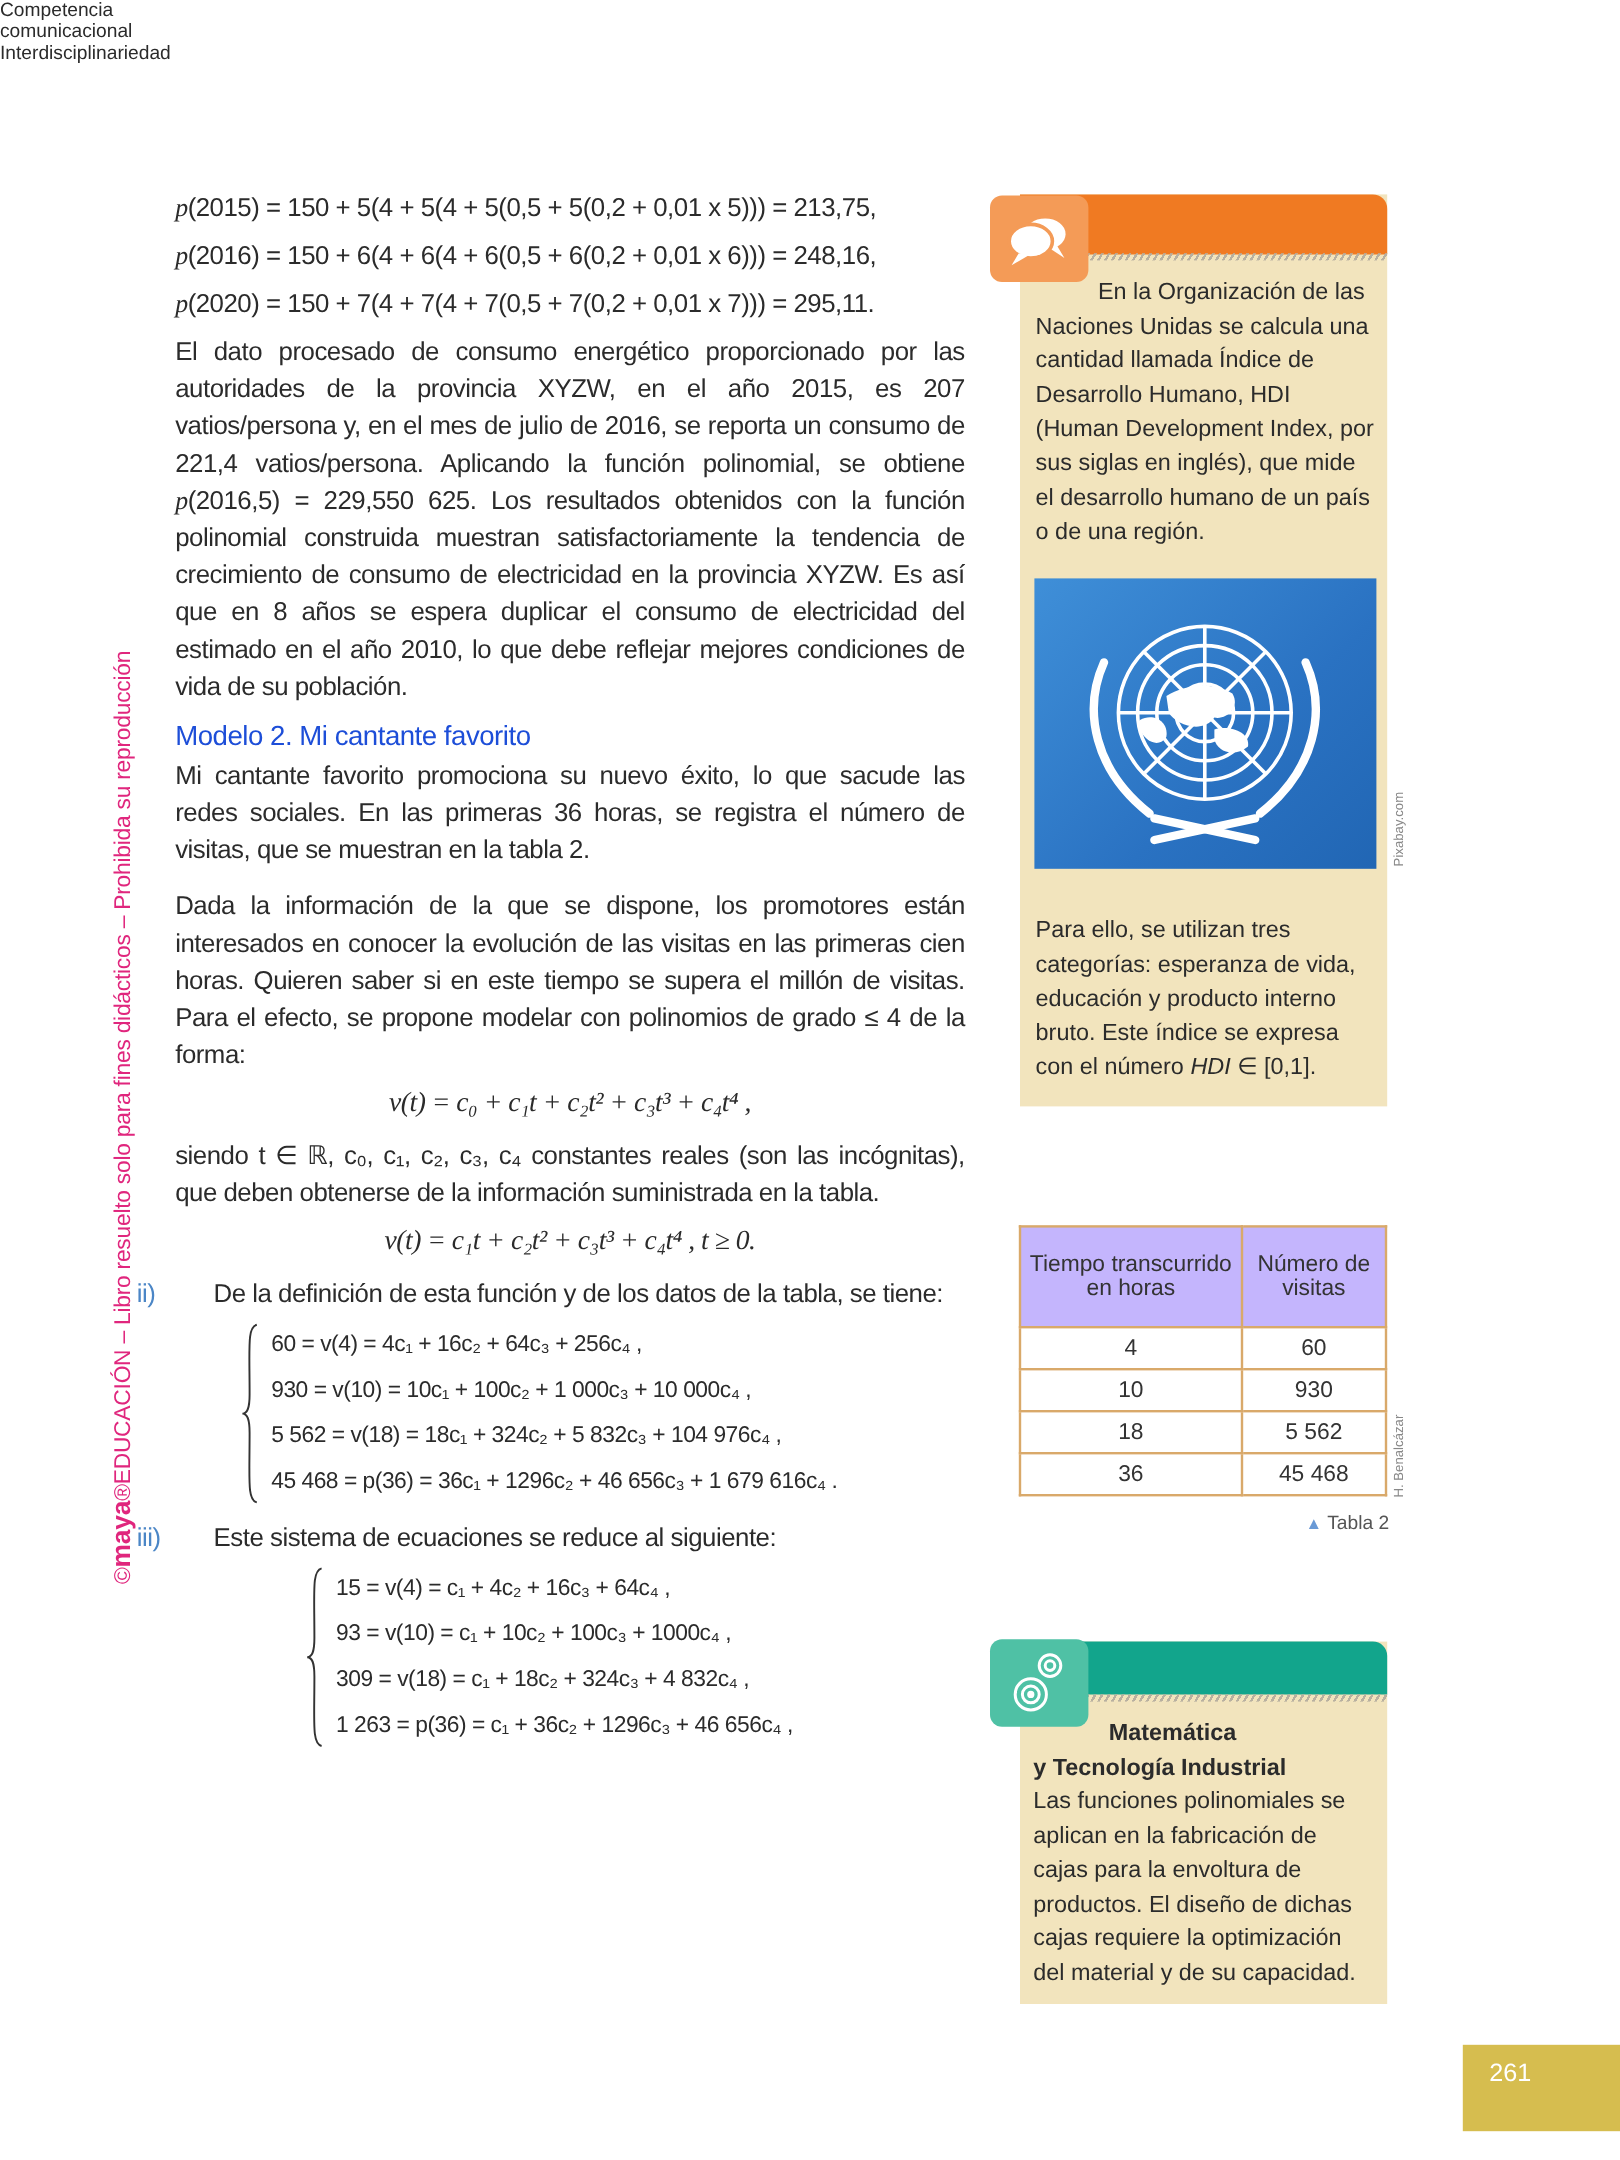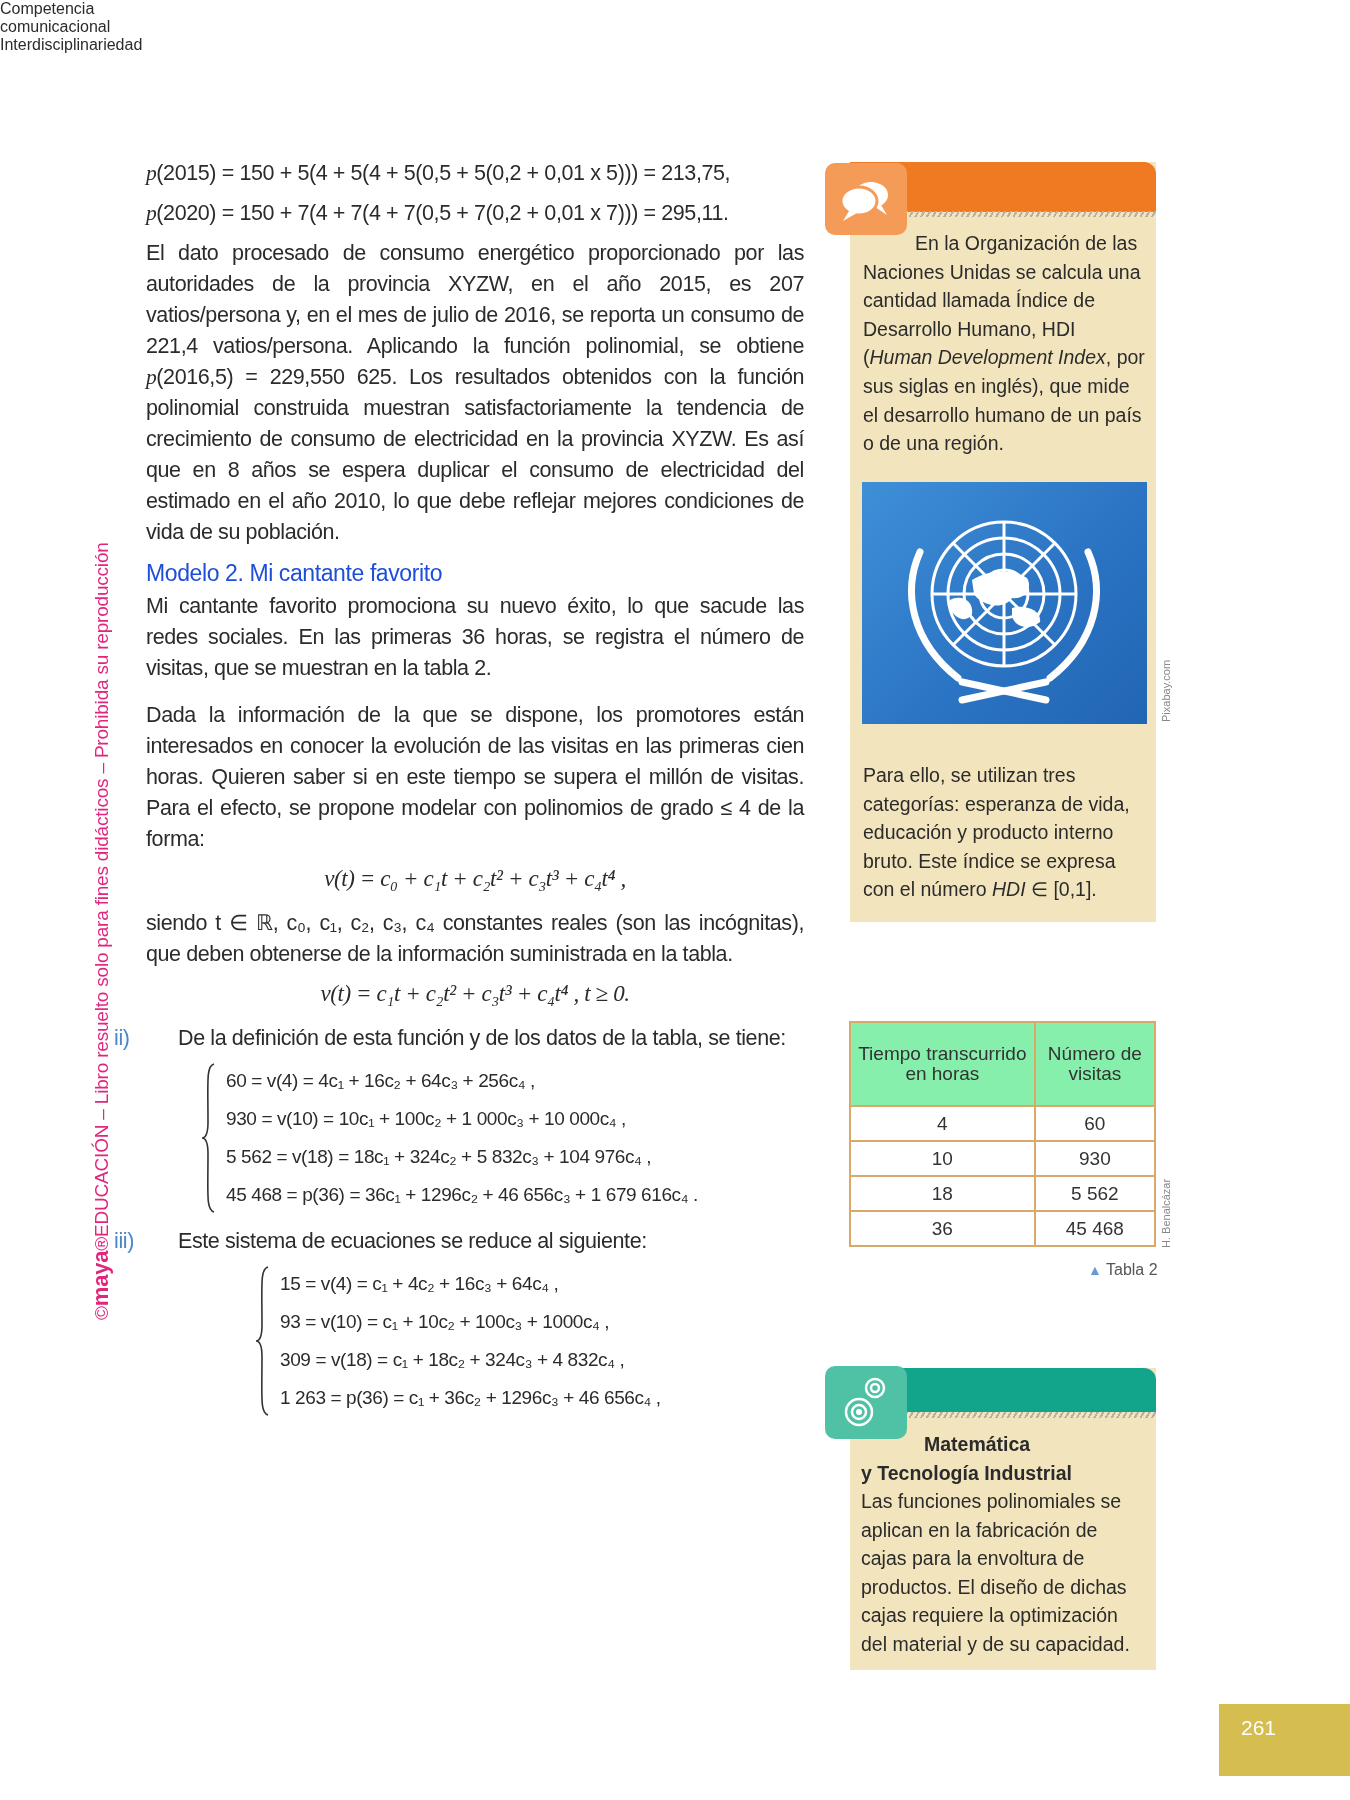--- a/index.html
+++ b/index.html
@@ -17,36 +17,37 @@
   .sys .brace { position:absolute; left:0; top:0; bottom:0; width:18px; }
   .sys .row { white-space:nowrap; }
   .side-watermark { position:absolute; left:88px; top:1320px; transform-origin:0 0; transform:rotate(-90deg);
         color:#e0267d; font-size:19px; white-space:nowrap; letter-spacing:-0.2px; }
   .side-watermark b { font-weight:900; font-size:22px; }
   .box { position:absolute; background:#f2e4bd; }
   .hatch { position:absolute; height:6px; background:repeating-linear-gradient(120deg,#b8b0a0 0 2px,transparent 2px 5px); }
   .box-text { position:absolute; font-size:19.5px; line-height:28.6px; color:#2b2b2b; }
   .credit { position:absolute; color:#888; font-size:11px; white-space:nowrap; transform-origin:0 0; transform:rotate(-90deg); }
   table.t2 { position:absolute; left:849px; top:1021px; width:307px; border-collapse:collapse; font-size:19px; color:#333; }
-  table.t2 th { background:#86efac; border:2px solid #d9a96a; font-weight:normal; line-height:20px; padding:6px 4px; height:70px; }
+  table.t2 th { background:#c4b5fd; border:2px solid #d9a96a; font-weight:normal; line-height:20px; padding:6px 4px; height:70px; }
   table.t2 td { border:2px solid #d9a96a; text-align:center; height:33px; padding:0; }
   .caption { position:absolute; left:1088px; top:1261px; font-size:16px; color:#555; }
   .caption .tri { color:#6a9ad6; font-size:14px; }
   .pageno { position:absolute; left:1219px; top:1704px; width:131px; height:72px; background:#d6bd4f; color:#fff; font-size:21px; }
   .pageno span { position:absolute; left:22px; top:12px; }
 </style>
 </head>
 <body>
 
 <div class="side-watermark">
   <span>©</span><b>maya</b><span>®EDUCACIÓN – Libro resuelto solo para fines didácticos – Prohibida su reproducción</span>
 </div>
 
 <div class="main">
   <div class="eq"><span class="it">p</span><span>(2015) = 150 + 5(4 + 5(4 + 5(0,5 + 5(0,2 + 0,01 x 5))) = 213,75,</span></div>
+  <div class="eq"><span class="it">p</span><span>(2016) = 150 + 6(4 + 6(4 + 6(0,5 + 6(0,2 + 0,01 x 6))) = 248,16,</span></div>
   <div class="eq"><span class="it">p</span><span>(2020) = 150 + 7(4 + 7(4 + 7(0,5 + 7(0,2 + 0,01 x 7))) = 295,11.</span></div>
   <p><span>El dato procesado de consumo energético proporcionado por las autoridades de la provincia XYZW, en el año 2015, es 207 vatios/persona y, en el mes de julio de 2016, se reporta un consumo de 221,4 vatios/persona. Aplicando la función polinomial, se obtiene </span><span class="it">p</span><span>(2016,5) = 229,550 625. Los resultados obtenidos con la función polinomial construida muestran satisfactoriamente la tendencia de crecimiento de consumo de electricidad en la provincia XYZW. Es así que en 8 años se espera duplicar el consumo de electricidad del estimado en el año 2010, lo que debe reflejar mejores condiciones de vida de su población.</span></p>
 
   <div class="h2">Modelo 2. Mi cantante favorito</div>
   <p>Mi cantante favorito promociona su nuevo éxito, lo que sacude las redes sociales. En las primeras 36 horas, se registra el número de visitas, que se muestran en la tabla 2.</p>
   <p style="margin-top:16px">Dada la información de la que se dispone, los promotores están interesados en conocer la evolución de las visitas en las primeras cien horas. Quieren saber si en este tiempo se supera el millón de visitas. Para el efecto, se propone modelar con polinomios de grado ≤ 4 de la forma:</p>
   <div class="formula">v(t) = c₀ + c₁t + c₂t² + c₃t³ + c₄t⁴ ,</div>
   <p>siendo t ∈ ℝ, c₀, c₁, c₂, c₃, c₄ constantes reales (son las incógnitas), que deben obtenerse de la información suministrada en la tabla.</p>
 
   <div class="formula">v(t) = c₁t + c₂t² + c₃t³ + c₄t⁴ ,  t ≥ 0.</div>
@@ -84,21 +85,21 @@
     <path d="M56 42 L62 52 L50 44 Z" fill="#fff"></path>
     <ellipse cx="34" cy="38" rx="18" ry="14" fill="#fff" stroke="#f49b57" stroke-width="3"></ellipse>
     <path d="M24 48 L18 58 L32 50 Z" fill="#fff"></path>
   </svg>
 </div>
 <div class="hdr" style="left:925px; top:165px;">
   <div>Competencia</div>
   <div>comunicacional</div>
 </div>
 <div class="box-text" style="left:863px; top:229px; width:285px;">
-  <span style="padding-left:52px">En la Organización de las Naciones Unidas se calcula una cantidad llamada Índice de Desarrollo Humano, HDI (</span><span style="font-style:italic">Human Development Index</span><span>, por sus siglas en inglés), que mide el desarrollo humano de un país o de una región.</span>
+  <span style="padding-left:52px">En la Organización de las Naciones Unidas se calcula una cantidad llamada Índice de Desarrollo Humano, HDI (</span><span style="">Human Development Index</span><span>, por sus siglas en inglés), que mide el desarrollo humano de un país o de una región.</span>
 </div>
 <div style="position:absolute; left:862px; top:482px; width:285px; height:242px; background:linear-gradient(135deg,#3f8fd8,#2a72c2 60%,#2166b4);">
   <svg width="285" height="242" viewBox="0 0 285 242">
     <g fill="none" stroke="#fff" stroke-width="3">
       <circle cx="142" cy="112" r="72"></circle>
         <circle cx="142" cy="112" r="56"></circle>
         <circle cx="142" cy="112" r="40"></circle>
         <circle cx="142" cy="112" r="24"></circle>
       <line x1="142" y1="40" x2="142" y2="184"></line>
         <line x1="70" y1="112" x2="214" y2="112"></line>

